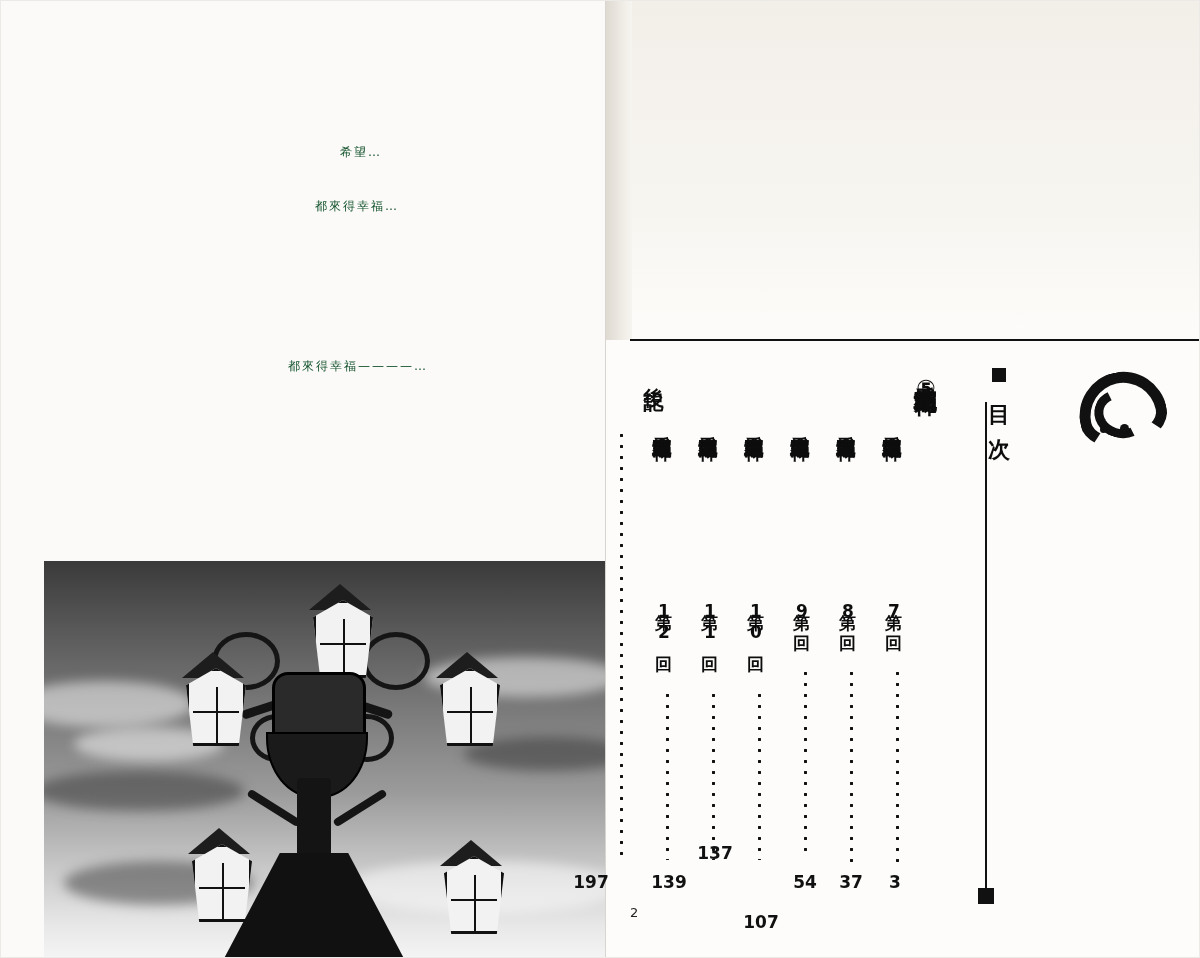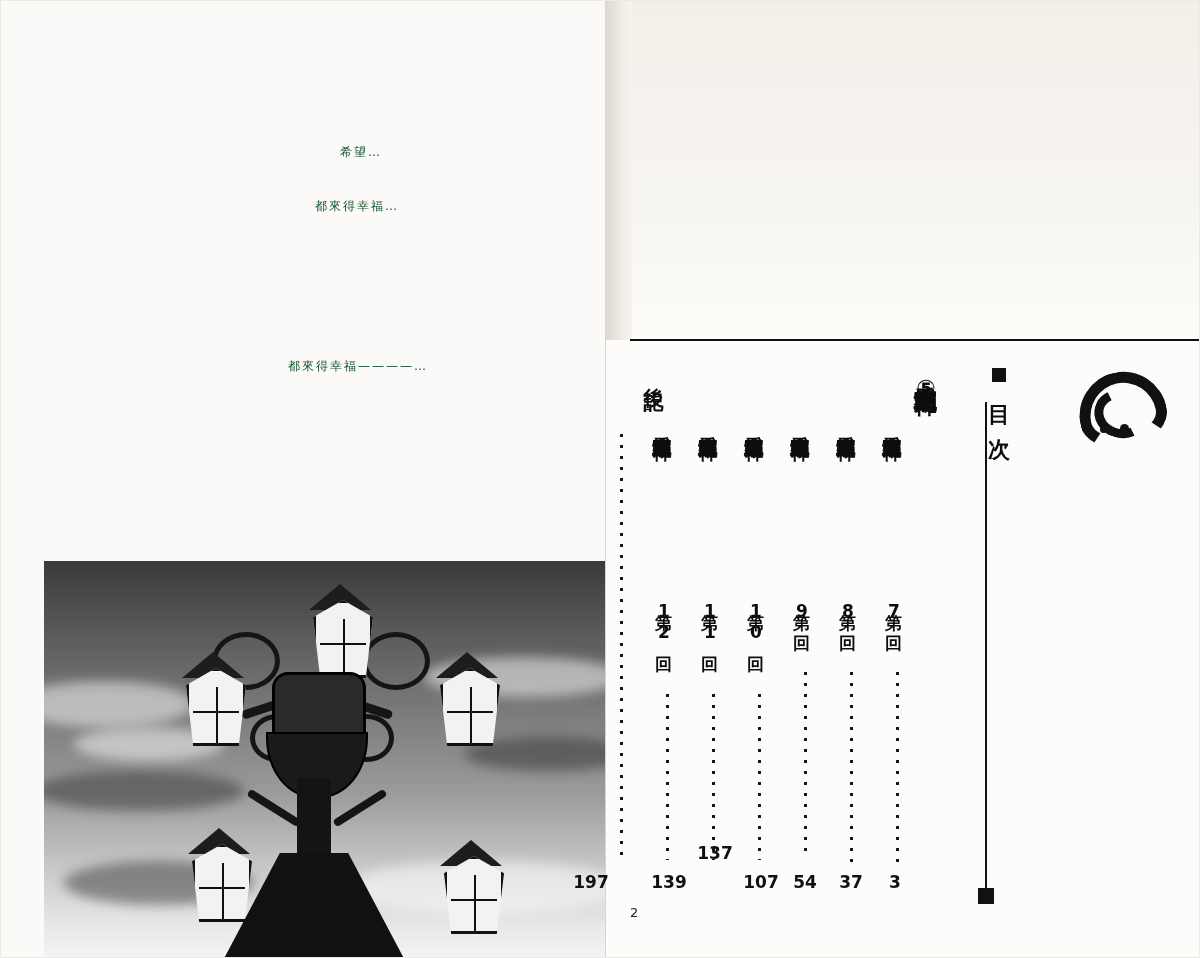--- a/index.html
+++ b/index.html
@@ -401,21 +401,21 @@
     <div class="pagenum" style="right:330px; top:872px; width:38px;">37</div>
 
     <div class="vtext entry" style="right:386px;">愛上壞壞的死神</div>
     <div class="vtext entry" style="right:386px; top:600px; font-size:17px;">第9回</div>
     <div class="dotcol" style="right:393px; top:668px; height:190px;"></div>
     <div class="pagenum" style="right:376px; top:872px; width:38px;">54</div>
 
     <div class="vtext entry" style="right:432px;">愛上壞壞的死神</div>
     <div class="vtext entry" style="right:432px; top:600px; font-size:17px;">第10回</div>
     <div class="dotcol" style="right:439px; top:690px; height:170px;"></div>
-    <div class="pagenum" style="right:418px; top:872px; width:42px;">107</div>
+    <div class="pagenum" style="right:418px; top:912px; width:42px;">107</div>
 
     <div class="vtext entry" style="right:478px;">愛上壞壞的死神</div>
     <div class="vtext entry" style="right:478px; top:600px; font-size:17px;">第11回</div>
     <div class="dotcol" style="right:485px; top:690px; height:170px;"></div>
     <div class="pagenum" style="right:464px; top:843px; width:42px;">137</div>
 
     <div class="vtext entry" style="right:524px;">愛上壞壞的死神</div>
     <div class="vtext entry" style="right:524px; top:600px; font-size:17px;">第12回</div>
     <div class="dotcol" style="right:531px; top:690px; height:170px;"></div>
     <div class="pagenum" style="right:510px; top:872px; width:42px;">139</div>

